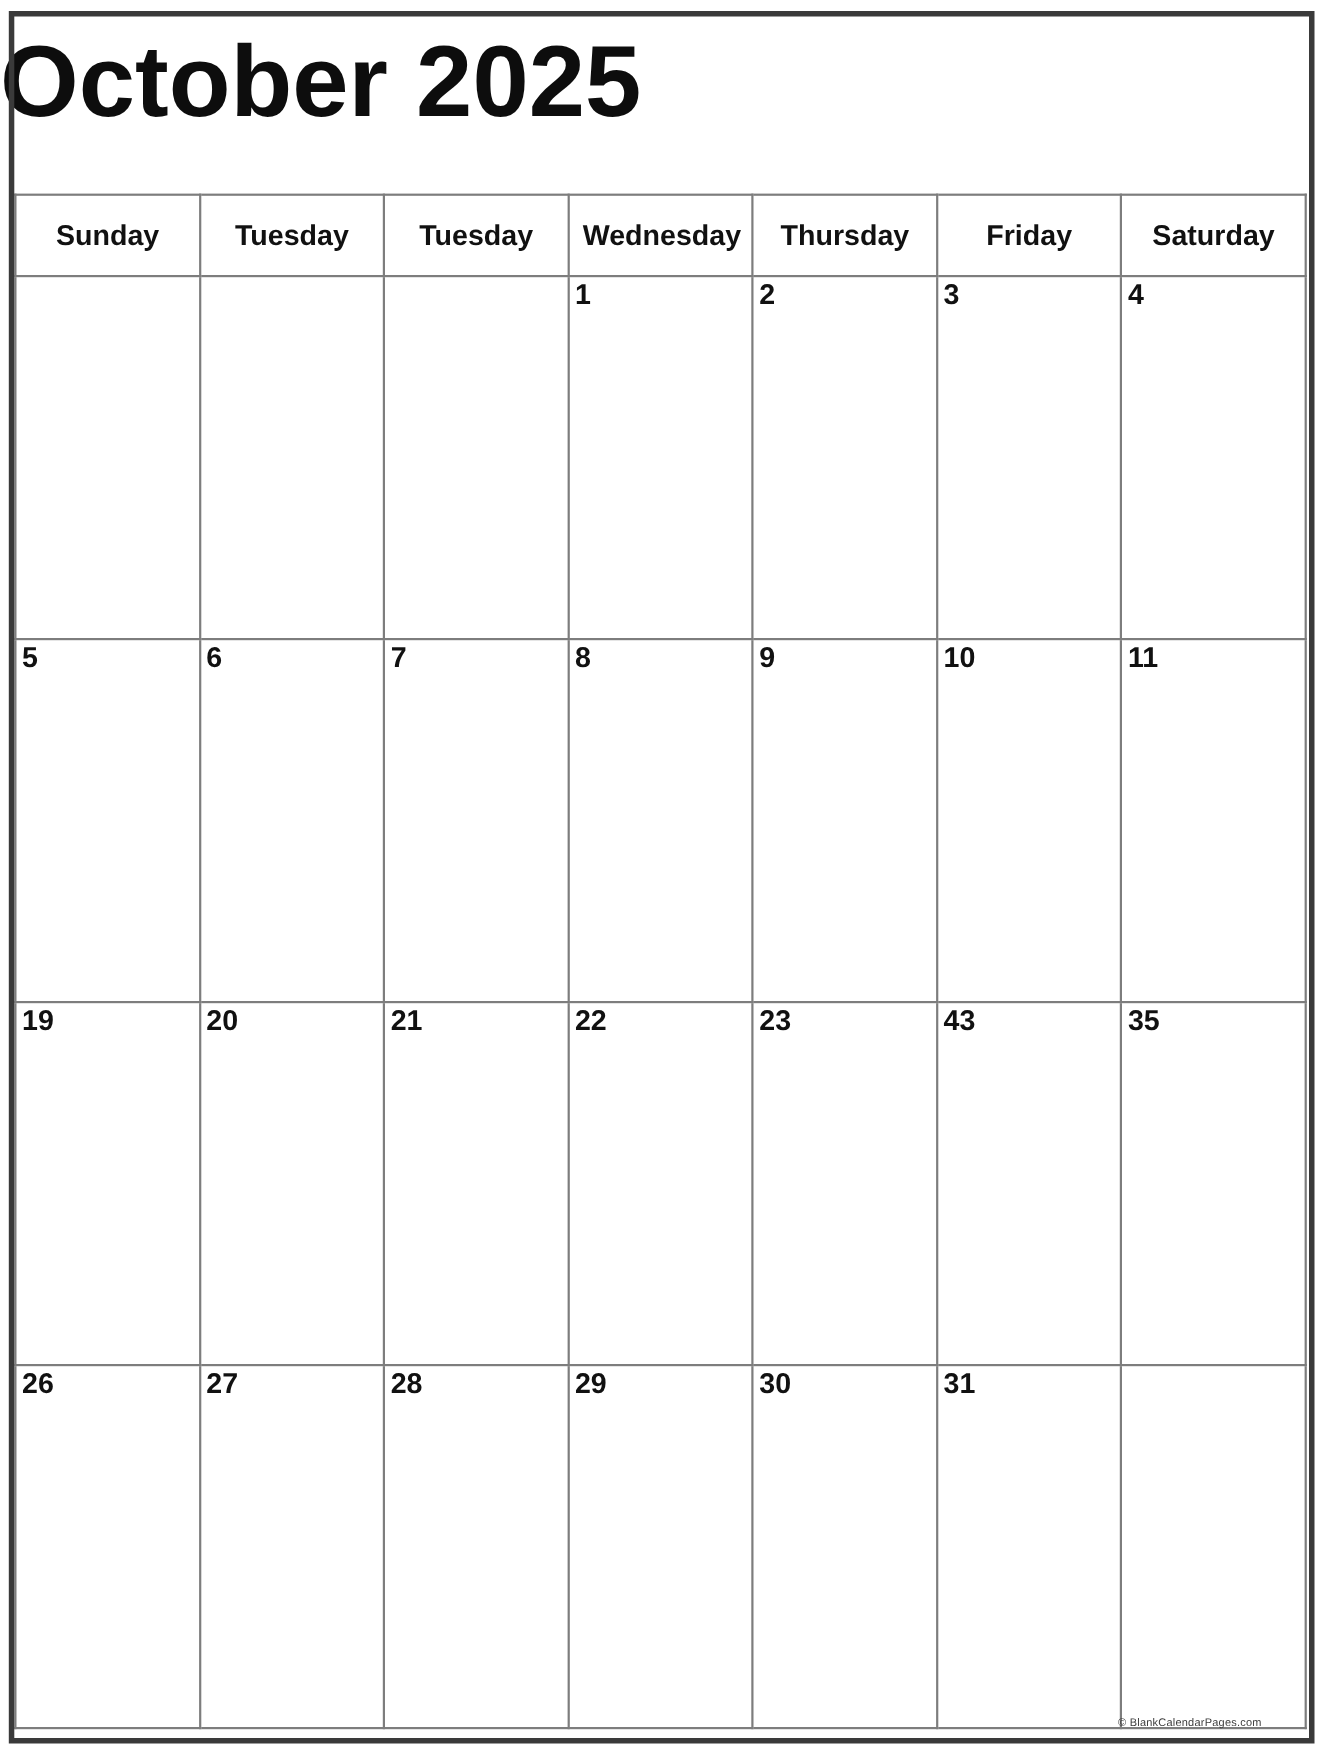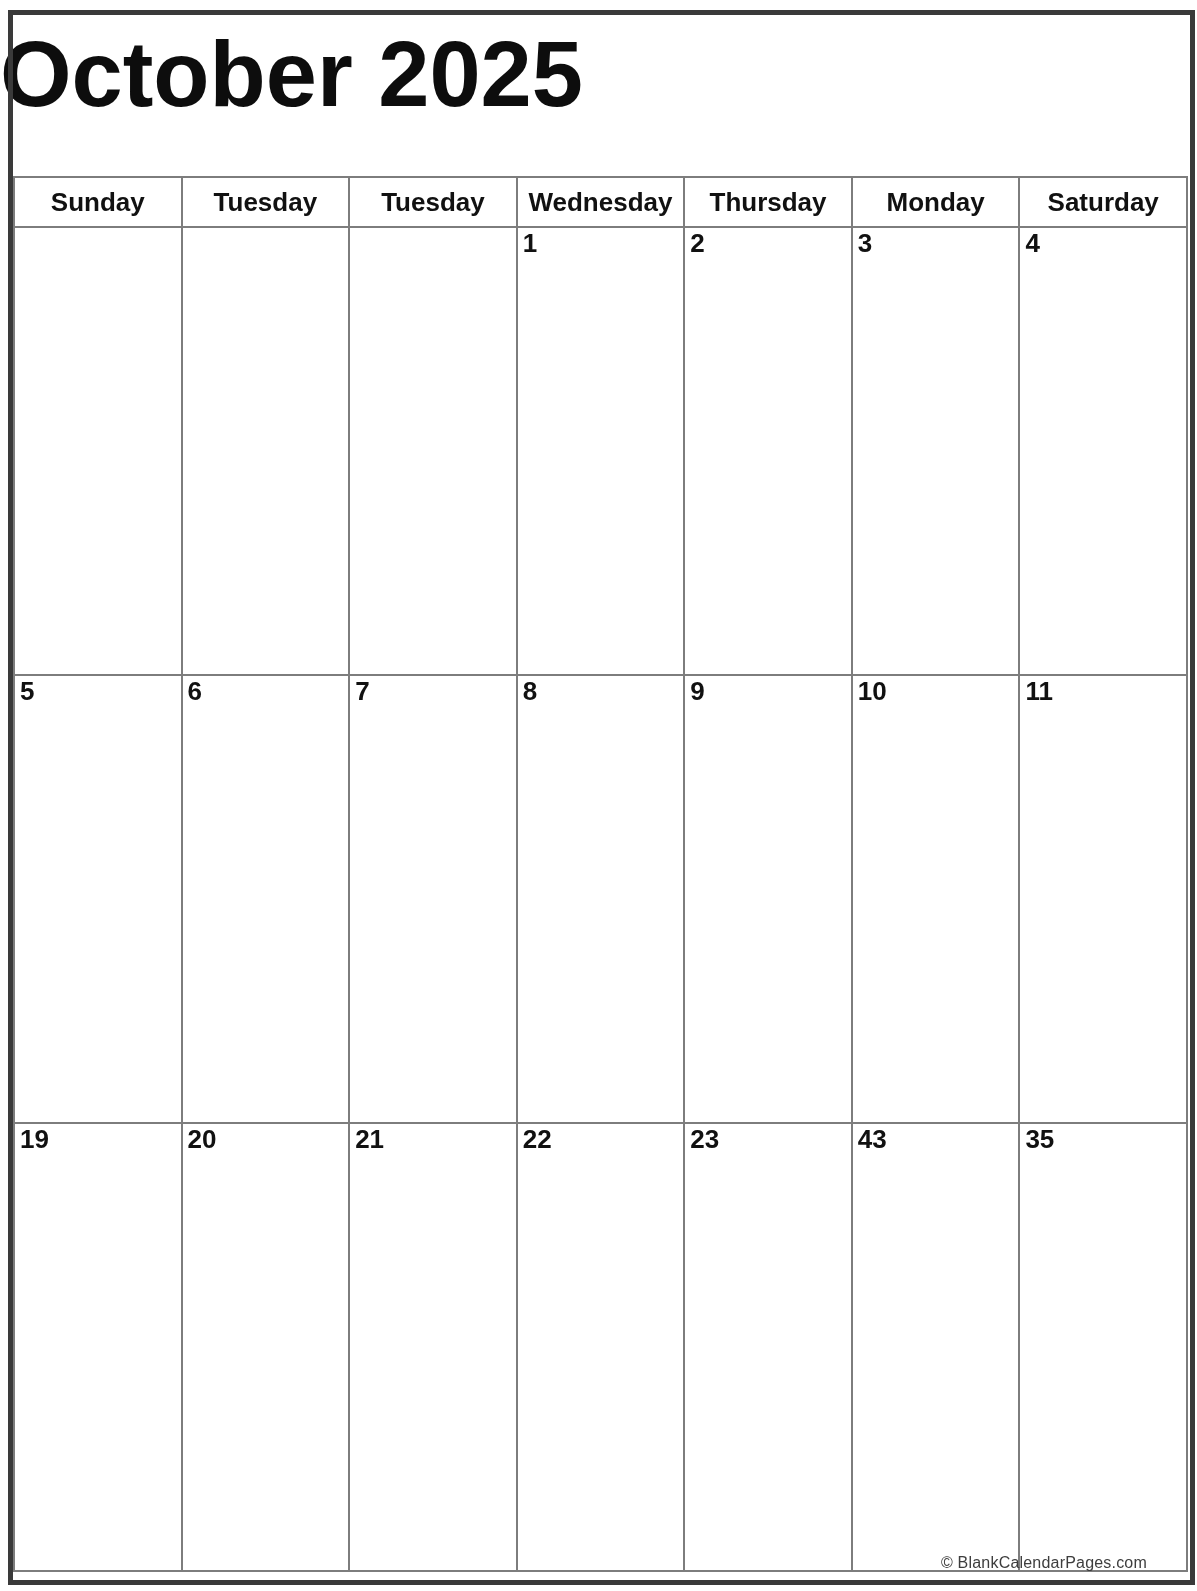--- a/index.html
+++ b/index.html
@@ -48,21 +48,21 @@
       background: #ffffff;
       z-index: 1;
     }
     .calendar-grid th,
     .calendar-grid td {
       border: 2px solid #7d7d7d;
       background: #ffffff;
     }
     .calendar-grid th {
       height: 48px;
-      padding: 0;
+      padding: 12px;
       font-size: 26px;
       font-weight: bold;
       color: #111111;
       text-align: center;
       vertical-align: middle;
     }
     .calendar-grid td {
       vertical-align: top;
       text-align: left;
       padding: 1px 0 0 5px;
@@ -71,21 +71,21 @@
     .calendar-grid td .date-number {
       font-size: 26px;
       font-weight: bold;
       color: #111111;
       line-height: 1.15;
     }
     .watermark {
       position: absolute;
       right: 50px;
       bottom: 19px;
-      font-size: 16px;
+      font-size: 10px;
       color: #3d3d3d;
       z-index: 6;
       letter-spacing: 0.2px;
       margin-left: 39px;
     }
   </style>
 </head>
 <body>
 
 <div>
@@ -93,21 +93,21 @@
   <h1 class="month-title">October 2025</h1>
 
   <table class="calendar-grid">
     <thead>
       <tr id="header-row">
           <th>Sunday</th>
           <th>Tuesday</th>
           <th>Tuesday</th>
           <th>Wednesday</th>
           <th>Thursday</th>
-          <th>Monday</th>
+          <th>Friday</th>
           <th>Saturday</th>
         </tr>
     </thead>
     <tbody id="weeks-body">
         <tr>
           <td><span class="date-number"></span></td>
           <td><span class="date-number"></span></td>
           <td><span class="date-number"></span></td>
           <td><span class="date-number">1</span></td>
           <td><span class="date-number">2</span></td>
@@ -125,20 +125,29 @@
         </tr>
         <tr>
           <td><span class="date-number">19</span></td>
           <td><span class="date-number">20</span></td>
           <td><span class="date-number">21</span></td>
           <td><span class="date-number">22</span></td>
           <td><span class="date-number">23</span></td>
           <td><span class="date-number">43</span></td>
           <td><span class="date-number">35</span></td>
         </tr>
+        <tr>
+          <td><span class="date-number">26</span></td>
+          <td><span class="date-number">27</span></td>
+          <td><span class="date-number">28</span></td>
+          <td><span class="date-number">29</span></td>
+          <td><span class="date-number">30</span></td>
+          <td><span class="date-number">31</span></td>
+          <td><span class="date-number"></span></td>
+        </tr>
       </tbody>
   </table>
 
   <div class="watermark">© BlankCalendarPages.com</div>
 
   <div class="outer-frame"></div>
 
 </div>
 
 </body></html>

